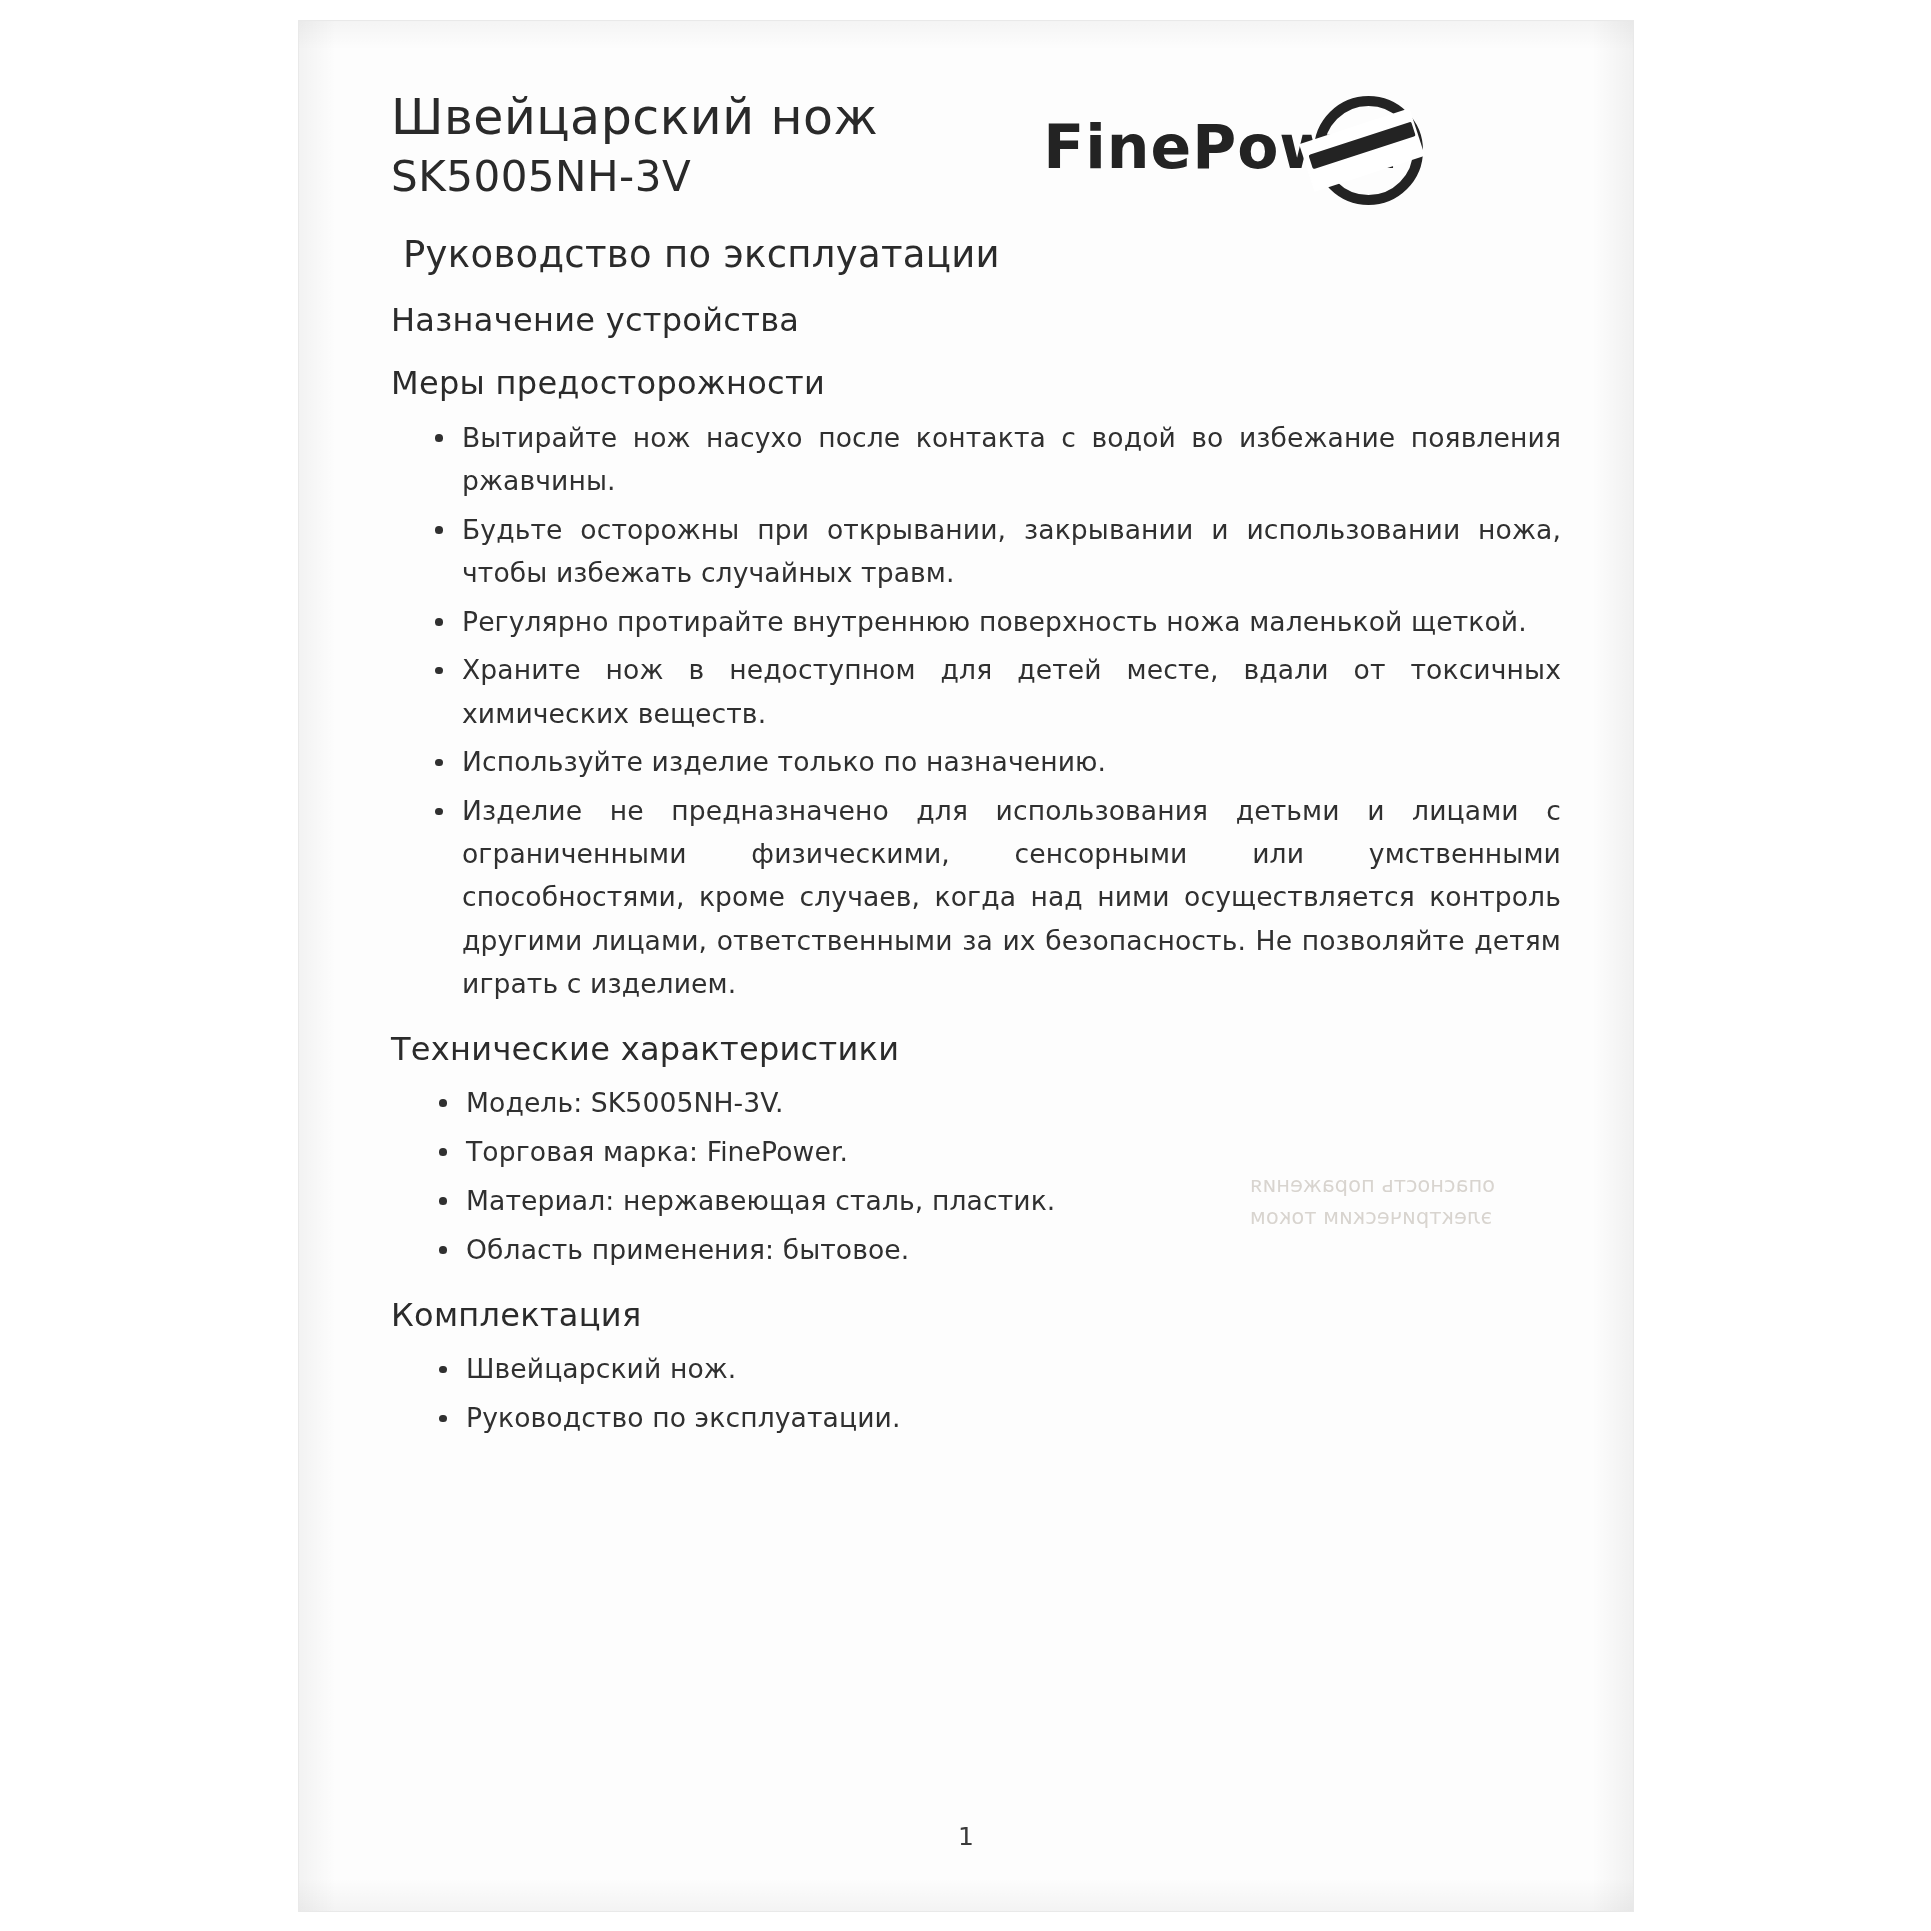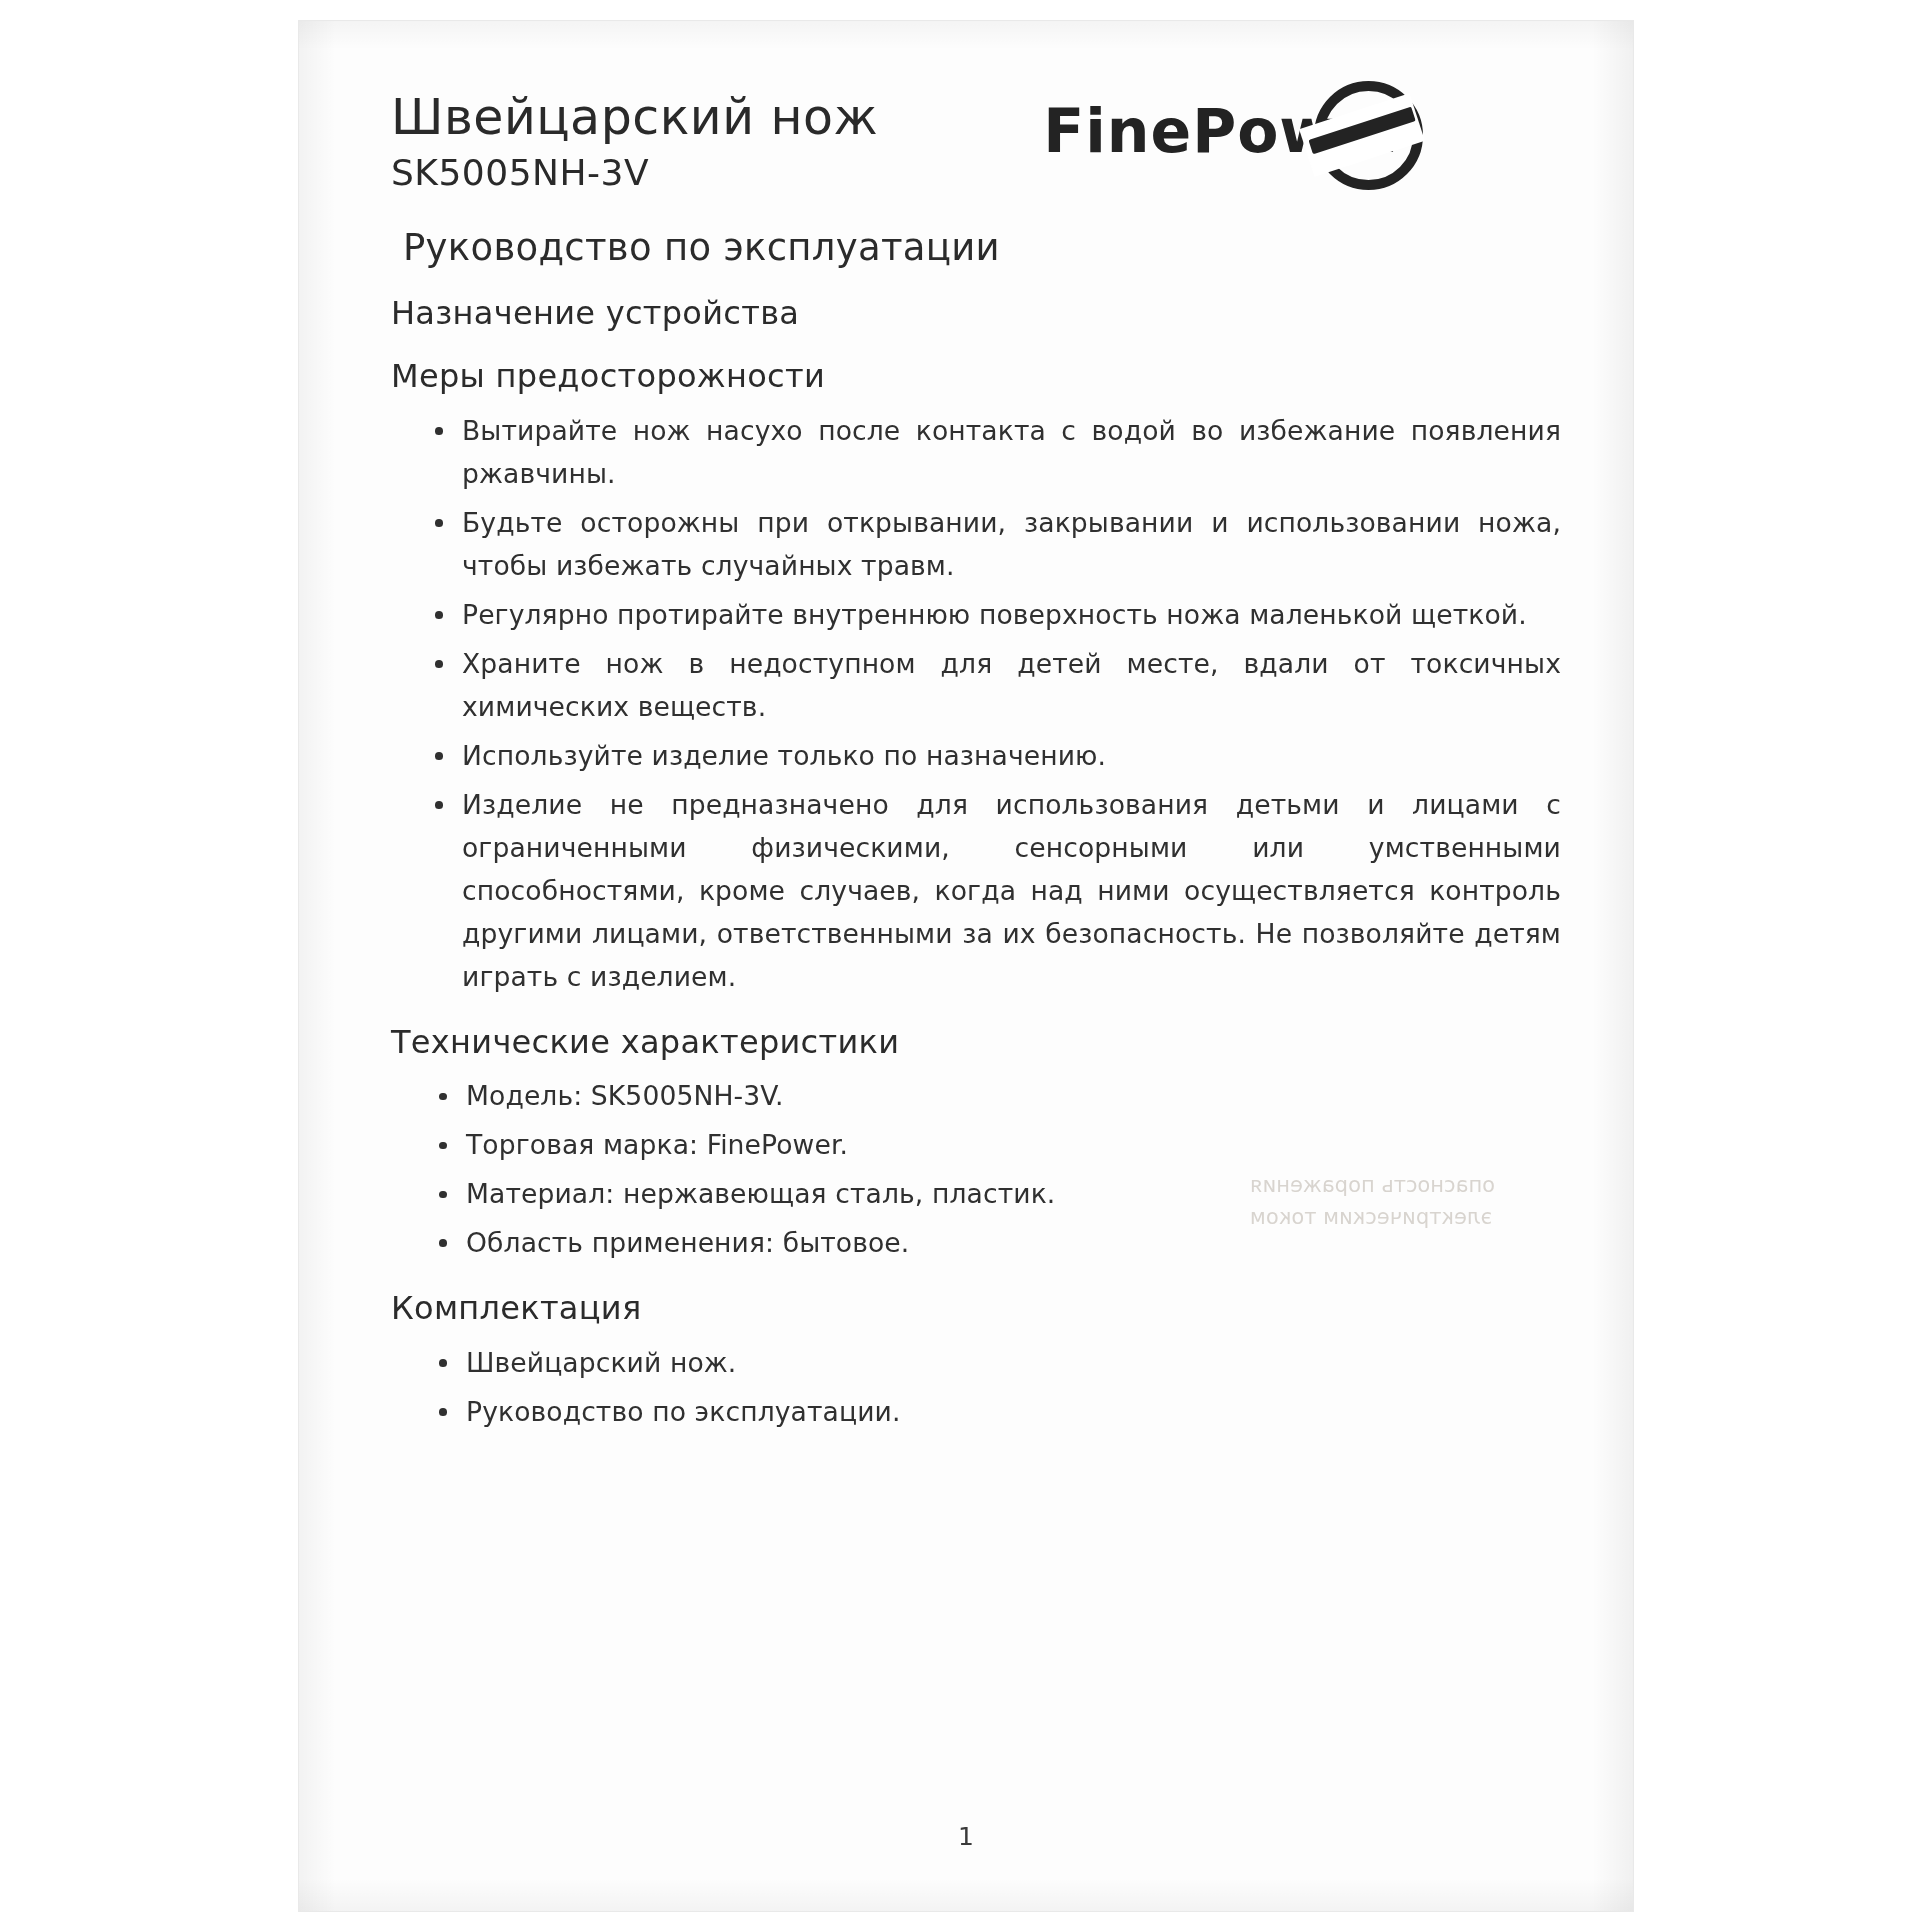--- a/index.html
+++ b/index.html
@@ -40,37 +40,37 @@
   .content {
     position: absolute;
     left: 92px;
     top: 58px;
     width: 1170px;
   }
 
   
   .header {
     display: flex;
-    align-items: flex-start;
+    align-items: flex-end;
     justify-content: space-between;
     margin-bottom: 13.5px;
   }
   .title-block {
     padding-top: 11.6px;
   }
   .doc-title {
     font-size: 49px;
     font-weight: 400;
     line-height: 1.12;
     color: #2a2a2a;
     letter-spacing: 0.5px;
     white-space: nowrap;
   }
   .doc-model {
-    font-size: 36px;
+    font-size: 42px;
     font-weight: 400;
     line-height: 1.12;
     color: #2a2a2a;
     letter-spacing: 0.5px;
     margin-top: 7.7px;
   }
 
   
   .logo {
     position: relative;

